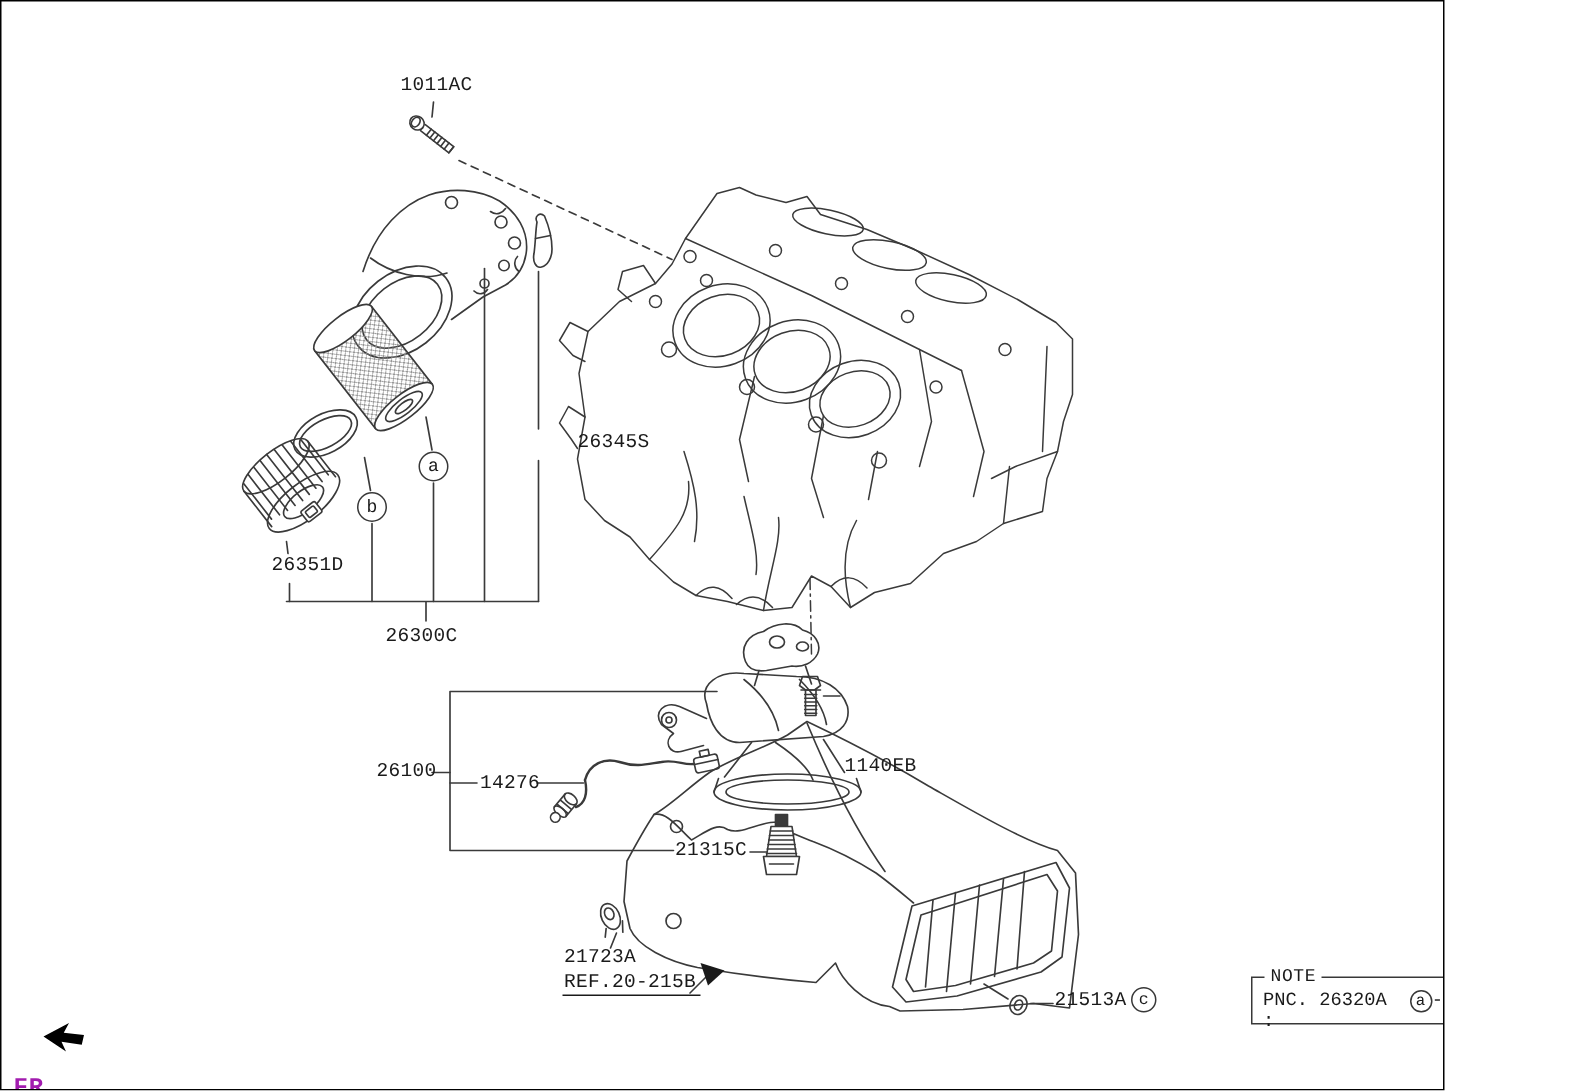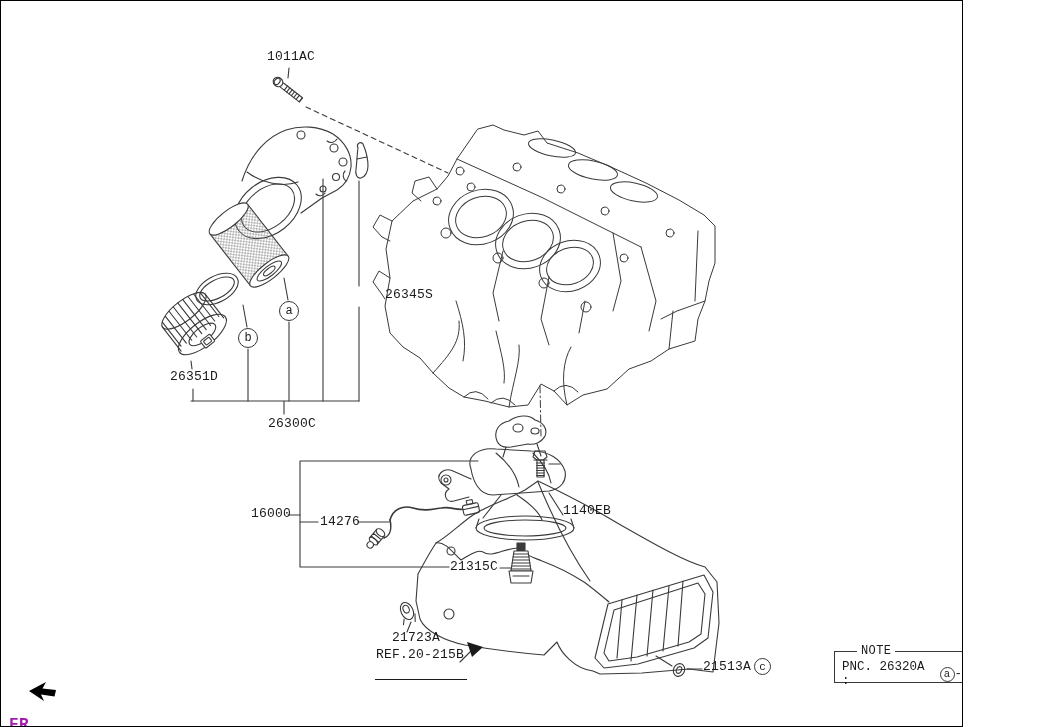--- a/index.html
+++ b/index.html
@@ -6,38 +6,38 @@
   .canvas{
     position:relative;width:963px;height:727px;background:#fff;
     border:1px solid #000;box-sizing:border-box;overflow:hidden;
     font-family:Liberation Mono, monospace;
   }
   svg.art{position:absolute;left:0;top:0;}
   .lbl{
     position:absolute;font-size:13px;line-height:14px;color:#1a1a1a;
     white-space:nowrap;letter-spacing:.2px;
   }
-  .lbl.link{border-bottom:1.2px solid #1a1a1a;padding:0 3px 17px 1px;}
+  .lbl.link{border-bottom:1.2px solid #1a1a1a;padding:0 3px 1px 1px;}
   .callout{
     position:absolute;border:1.3px solid #383838;border-radius:50%;
     background:#fff;display:flex;align-items:center;justify-content:center;
     font-size:12px;color:#1a1a1a;box-sizing:border-box;
   }
   .co-20{width:20px;height:20px;}
   .co-17{width:17px;height:17px;font-size:11px;}
   .notebox{
     position:absolute;left:833px;top:650px;width:144px;height:32px;
     border:1.3px solid #383838;box-sizing:border-box;background:#fff;
   }
   .notebox .legend{
     position:absolute;left:8px;top:-8px;background:#fff;padding:0 4px;
-    font-size:12px;color:#1a1a1a;letter-spacing:.4px;margin-left:14px;
+    font-size:12px;color:#1a1a1a;letter-spacing:.4px;
   }
   .notebox .row{
-    position:absolute;left:7px;top:8px;display:flex;align-items:center;gap:0;
+    position:absolute;left:7px;top:8px;display:flex;align-items:flex-start;gap:0;
     font-size:12.5px;color:#1a1a1a;
   }
   .mini-co{
     width:15px;height:15px;border:1.2px solid #383838;border-radius:50%;
     display:inline-flex;align-items:center;justify-content:center;
     font-size:10.5px;background:#fff;box-sizing:border-box;
   }
   .fr{
     position:absolute;left:8px;top:715px;font-size:16px;font-weight:bold;
     color:#a21caf;letter-spacing:.5px;
@@ -245,27 +245,27 @@
       <path d="M686,668 L701,668"></path>
     </g>
 
     <g>
       <polygon points="28,690 45,681 41.5,687.5 55,689 53.5,695.5 40,693.5 43,700" fill="#000" stroke="none"></polygon>
     </g>
   </svg>
 
   <div class="lbl" style="left:266px;top:49px;">1011AC</div>
   <div class="lbl" style="left:336px;top:287px;margin-left:48px;">26345S</div>
-  <div class="lbl" style="left:169px;top:369px;">26351D</div>
-  <div class="lbl" style="left:267px;top:416px;">26300C</div>
-  <div class="lbl" style="left:250px;top:506px;">16000</div>
+  <div class="lbl" style="left:180px;top:369px;">26351D</div>
+  <div class="lbl" style="left:256px;top:416px;">26300C</div>
+  <div class="lbl" style="left:250px;top:506px;">26100</div>
   <div class="lbl" style="left:319px;top:514px;text-align:center;">14276</div>
   <div class="lbl" style="left:562px;top:455px;margin-top:48px;">1140EB</div>
   <div class="lbl" style="left:449px;top:559px;text-align:center;">21315C</div>
-  <div class="lbl" style="left:391px;top:630px;">21723A</div>
+  <div class="lbl" style="left:375px;top:630px;">21723A</div>
   <div class="lbl link" style="left:374px;top:647px;">REF.20-215B</div>
   <div class="lbl" style="left:702px;top:659px;">21513A</div>
 
   <div class="callout co-20" style="left:278px;top:300px;">a</div>
   <div class="callout co-20" style="left:237px;top:327px;">b</div>
   <div class="callout co-17" style="left:753px;top:657px;">c</div>
 
   <div class="notebox">
     <span class="legend">NOTE</span>
     <span class="row">

